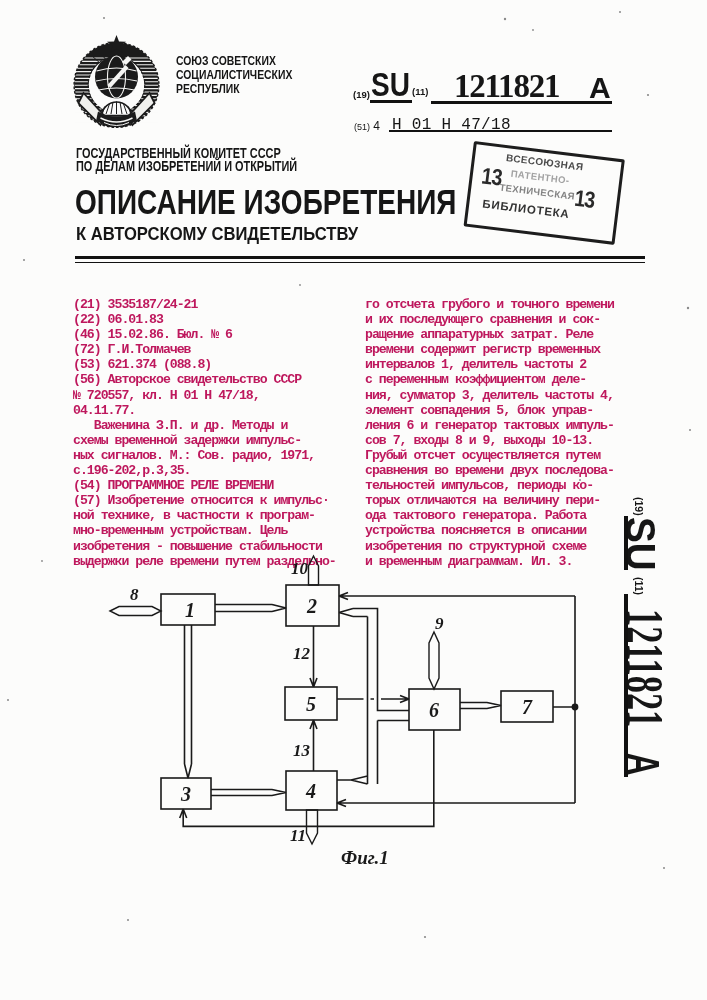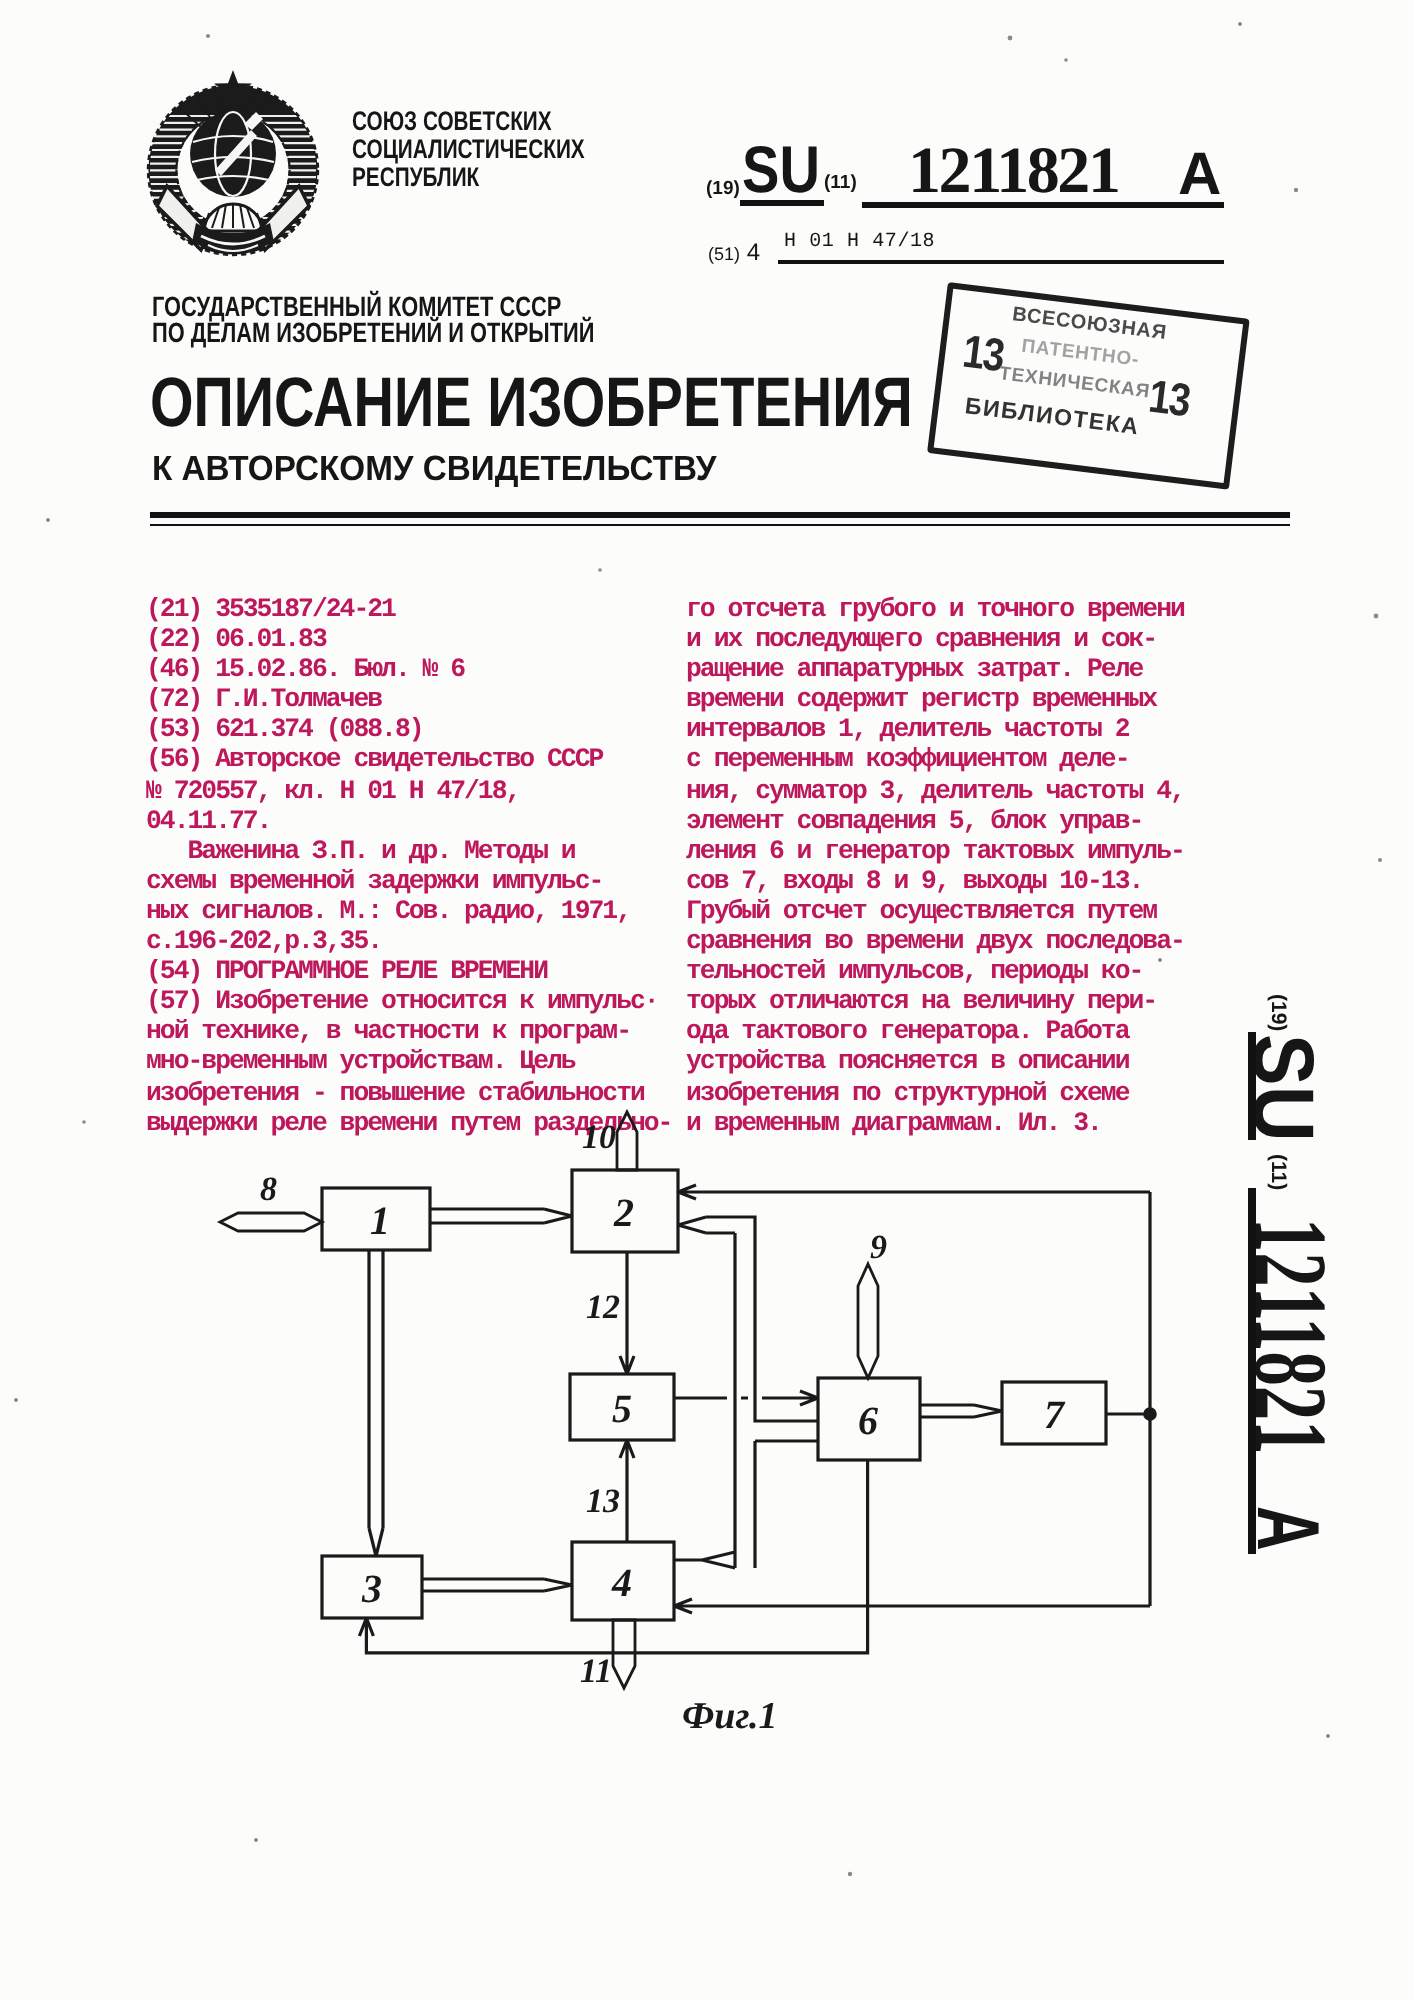--- a/index.html
+++ b/index.html
@@ -54,21 +54,21 @@
 <div class="abs" style="left:412px;top:86px;font-size:9.5px;font-weight:bold">(11)</div>
 
 <div class="abs" style="left:454px;top:71px;font-family:'Liberation Serif',serif;font-size:33px;font-weight:bold;letter-spacing:-1.2px;line-height:30px">1211821</div>
 
 <div class="abs" style="left:589px;top:74px;font-size:30px;font-weight:bold;line-height:27px">A</div>
 
 <div class="abs" style="left:431px;top:101px;width:181px;height:2.8px;background:#111"></div>
 
 <div class="abs" style="left:354px;top:119px;font-size:9px;font-weight:normal">(51)<span style="font-size:12px"> 4</span></div>
 
-<div class="abs mono" style="left:392px;top:116px;font-size:10px;letter-spacing:0.3px">H 01 H 47/18</div>
+<div class="abs mono" style="left:392px;top:116px;font-size:16px;letter-spacing:0.3px">H 01 H 47/18</div>
 
 <div class="abs" style="left:389px;top:130px;width:223px;height:1.7px;background:#111"></div>
 
 <div class="abs" style="left:76px;top:147px;font-size:14px;font-weight:bold;line-height:13px;transform:scaleX(0.78);transform-origin:left top">ГОСУДАРСТВЕННЫЙ КОМИТЕТ СССР<br>ПО ДЕЛАМ ИЗОБРЕТЕНИЙ И ОТКРЫТИЙ</div>
 
 <div class="abs" style="left:474px;top:141px;width:146px;height:80px;border:3px solid #1d1d1d;transform:rotate(7deg);transform-origin:left top;border-radius:2px">
   <div class="abs" style="left:7px;top:17px;font-size:23px;font-weight:bold;color:#2a2a2a;letter-spacing:-1px;transform:scaleX(0.85)">13</div>
   <div class="abs" style="left:102px;top:28px;font-size:23px;font-weight:bold;color:#2a2a2a;letter-spacing:-1px;transform:scaleX(0.85)">13</div>
   <div class="abs" style="left:31px;top:4px;width:72px;text-align:center;font-size:10px;font-weight:bold;color:#4a4a4a;letter-spacing:0.4px">ВСЕСОЮЗНАЯ</div>
   <div class="abs" style="left:34px;top:19px;width:66px;text-align:center;font-size:9.5px;font-weight:bold;color:#a2a2a2;letter-spacing:0.4px">ПАТЕНТНО-</div>
@@ -96,21 +96,21 @@
 схемы временной задержки импульс-
 ных сигналов. М.: Сов. радио, 1971,
 с.196-202,р.3,35.
 (54) ПРОГРАММНОЕ РЕЛЕ ВРЕМЕНИ
 (57) Изобретение относится к импульс·
 ной технике, в частности к програм-
 мно-временным устройствам. Цель
 изобретения - повышение стабильности
 выдержки реле времени путем раздельно-</div>
 
-<div class="col abs" style="left:343px;top:297px">го отсчета грубого и точного времени
+<div class="col abs" style="left:365px;top:297px">го отсчета грубого и точного времени
 и их последующего сравнения и сок-
 ращение аппаратурных затрат. Реле
 времени содержит регистр временных
 интервалов 1, делитель частоты 2
 с переменным коэффициентом деле-
 ния, сумматор 3, делитель частоты 4,
 элемент совпадения 5, блок управ-
 ления 6 и генератор тактовых импуль-
 сов 7, входы 8 и 9, выходы 10-13.
 Грубый отсчет осуществляется путем

